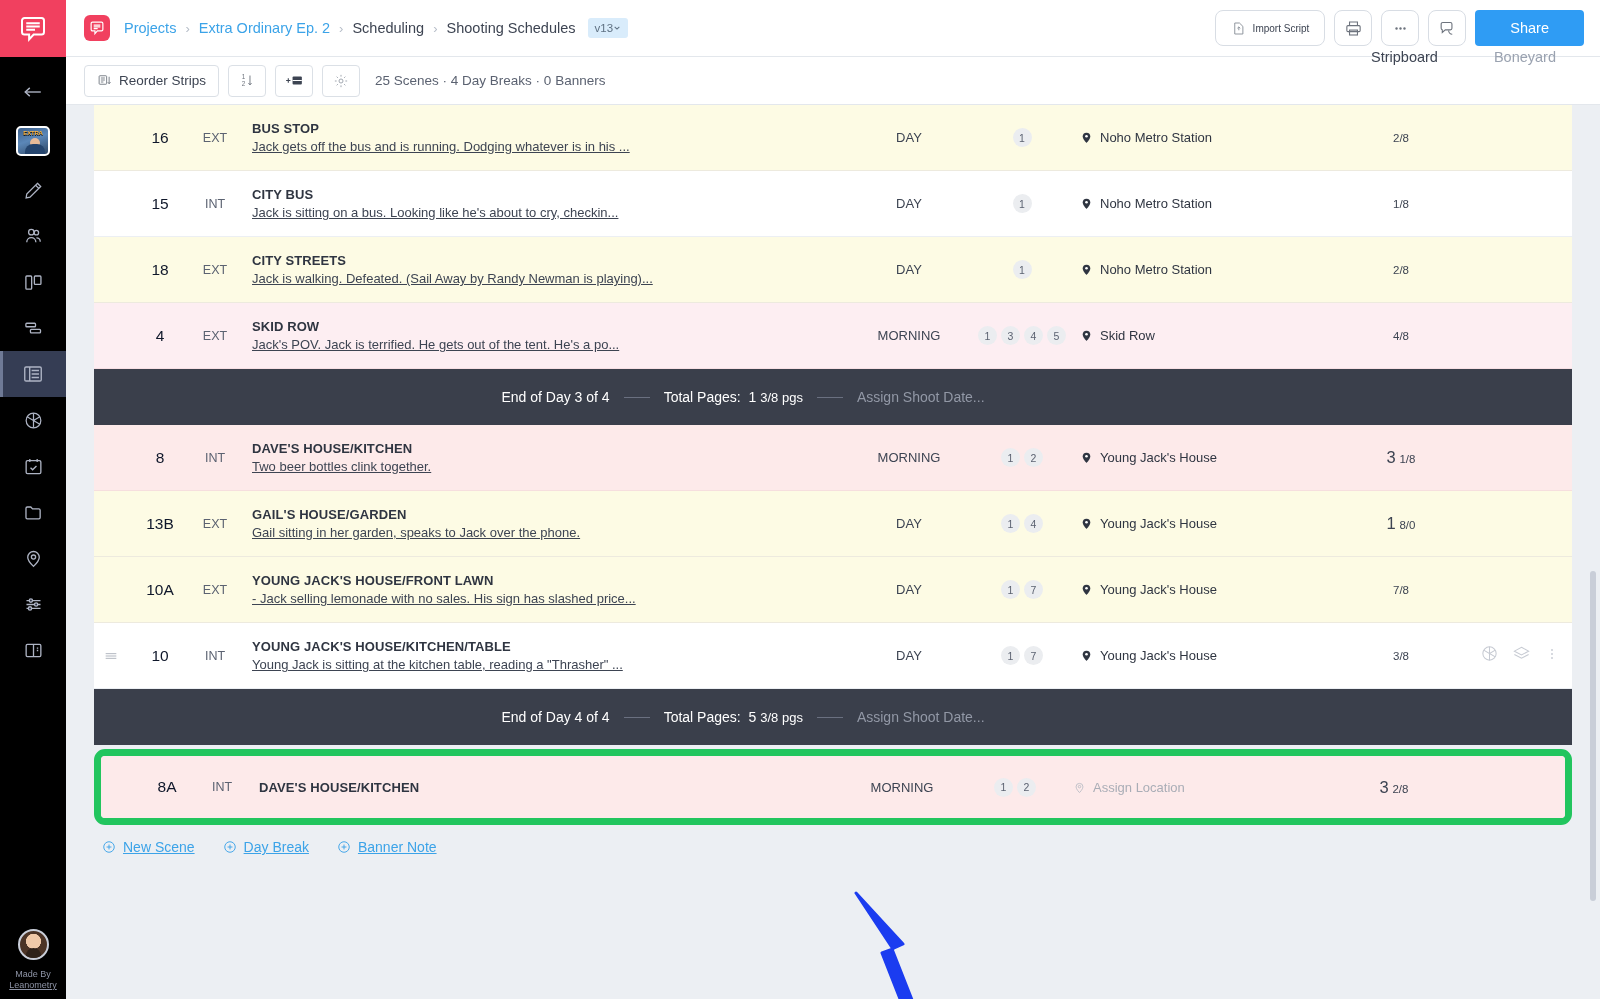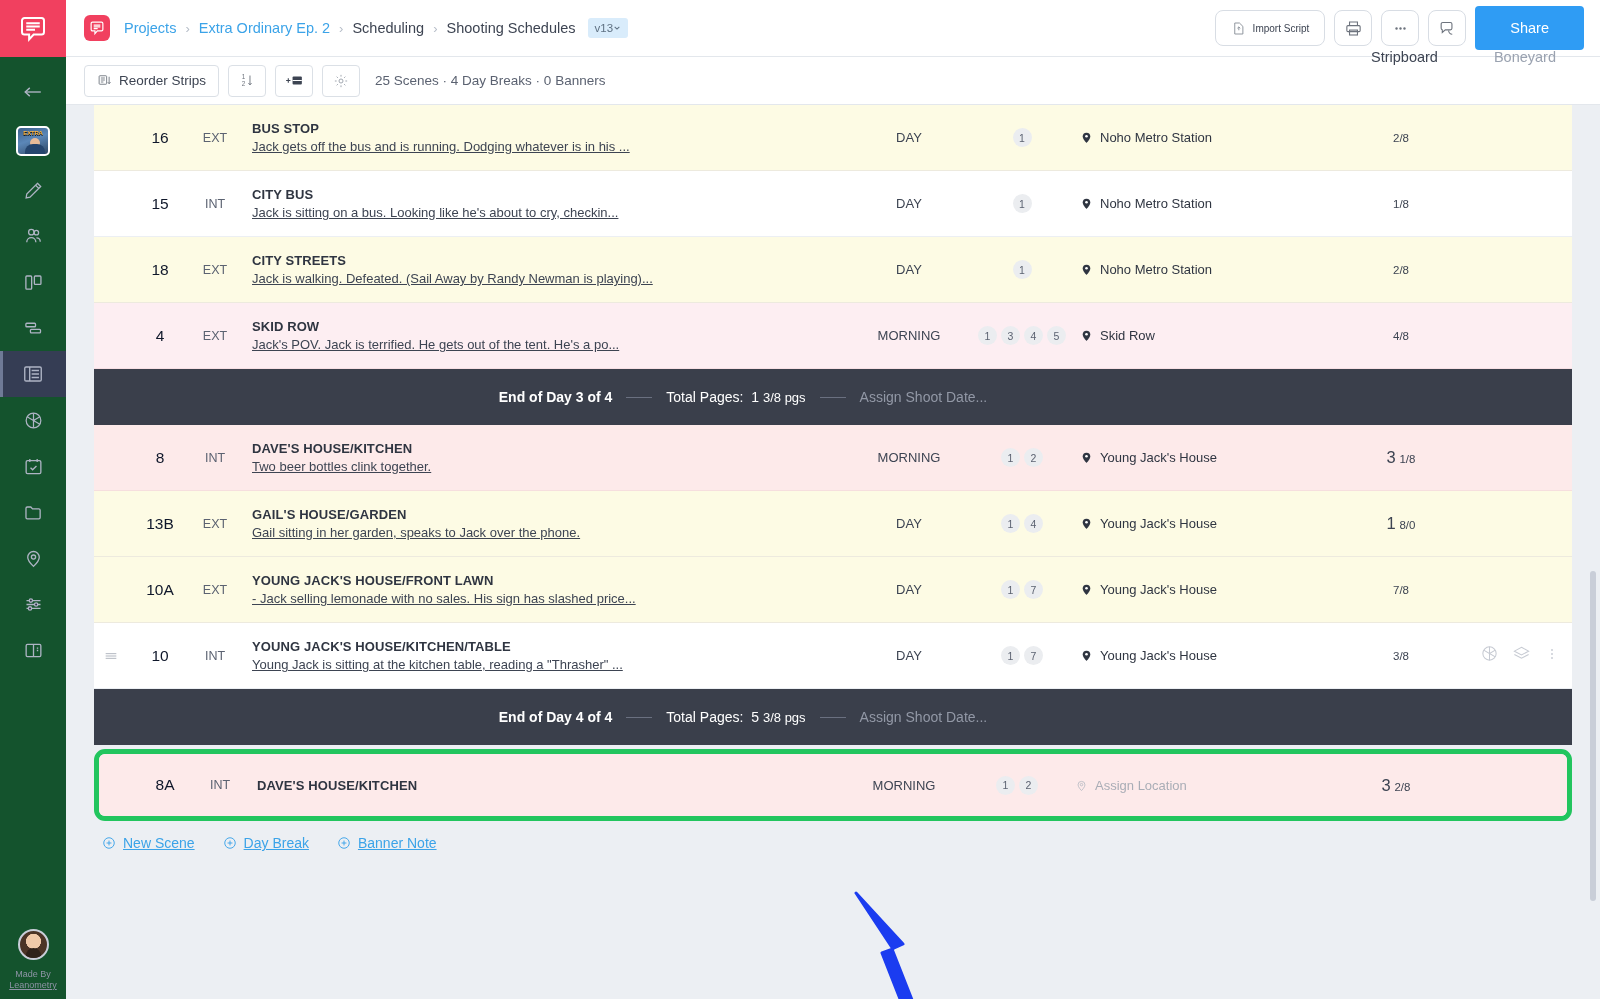--- a/index.html
+++ b/index.html
@@ -5,21 +5,21 @@
   * { box-sizing: border-box; margin: 0; padding: 0; }
   html, body {
     width: 1600px; height: 999px;
     font-family: "Liberation Sans", sans-serif;
     background: #eceff3; overflow: hidden;
   }
   .app { display: flex; width: 1600px; height: 999px; }
 
   
   .sidebar {
-    width: 66px; height: 999px; background: #14532d;
+    width: 66px; height: 999px; background: #000000;
     display: flex; flex-direction: column; align-items: center;
     flex: 0 0 66px; position: relative;
   }
   .logo {
     width: 66px; height: 57px; background: #f1405f;
     display: flex; align-items: center; justify-content: center;
   }
   .nav-icon {
     width: 66px; height: 46px; display: flex; align-items: center;
     justify-content: center; color: #aeb4c4; position: relative;
@@ -90,21 +90,21 @@
   }
   .hdr-right { margin-left: auto; display: flex; align-items: center; gap: 9px; }
   .btn {
     height: 36px; border: 1px solid #d8dde4; background: #fff; border-radius: 8px;
     display: flex; align-items: center; justify-content: center; gap: 7px;
     font-size: 10px; color: #3d4452; cursor: pointer;
   }
   .btn.text { padding: 0 15px; }
   .btn.icon { width: 38px; }
   .btn-share {
-    height: 44px; padding: 0 35px; background: #2f9cf4; color: #fff; border-radius: 4px;
+    height: 36px; padding: 0 35px; background: #2f9cf4; color: #fff; border-radius: 4px;
     display: flex; align-items: center; justify-content: flex-end; font-size: 14.5px;
     cursor: pointer; border: none;
   }
 
   
   .toolbar {
     height: 48px; background: #fff; border-bottom: 1px solid #e3e7ec;
     display: flex; align-items: center; padding: 0 16px 0 18px; flex: 0 0 48px;
   }
   .tb-btn {
@@ -167,29 +167,29 @@
   .c-icons { width: 96px; flex: 0 0 96px; display: flex; align-items: center;
              justify-content: flex-end; gap: 13px; padding-right: 12px; color: #c6cad2; }
 
   
   .daybreak {
     height: 56px; background: #3a3f4b; display: flex; align-items: center;
     color: #fff; font-size: 14px;
   }
   .db-inner { display: flex; align-items: center; margin: 0 auto; gap: 0;
               transform: translateX(-90px); }
-  .db-label { font-weight: bold; }
+  .db-label { font-weight: normal; }
   .db-dash { width: 26px; height: 1px; background: #6a7080; margin: 0 14px; }
   .db-total { color: #fff; }
   .db-total .frac { font-size: 13px; }
   .db-assign { color: #9298a6; }
 
   
   .sel-wrap {
-    border: 5px solid #22c55e; border-radius: 11px; overflow: hidden;
+    border: 7px solid #22c55e; border-radius: 11px; overflow: hidden;
     margin: 4px 0 0 0;
   }
   .sel-wrap .strip { border-bottom: none; height: 62px; }
 
   
   .bottom-links { display: flex; align-items: center; gap: 28px; padding: 14px 0 0 36px; }
   .blink { display: flex; align-items: center; gap: 7px; font-size: 14px; color: #3ba3e8;
            cursor: pointer; }
   .blink span.lbl { text-decoration: underline; }
 

